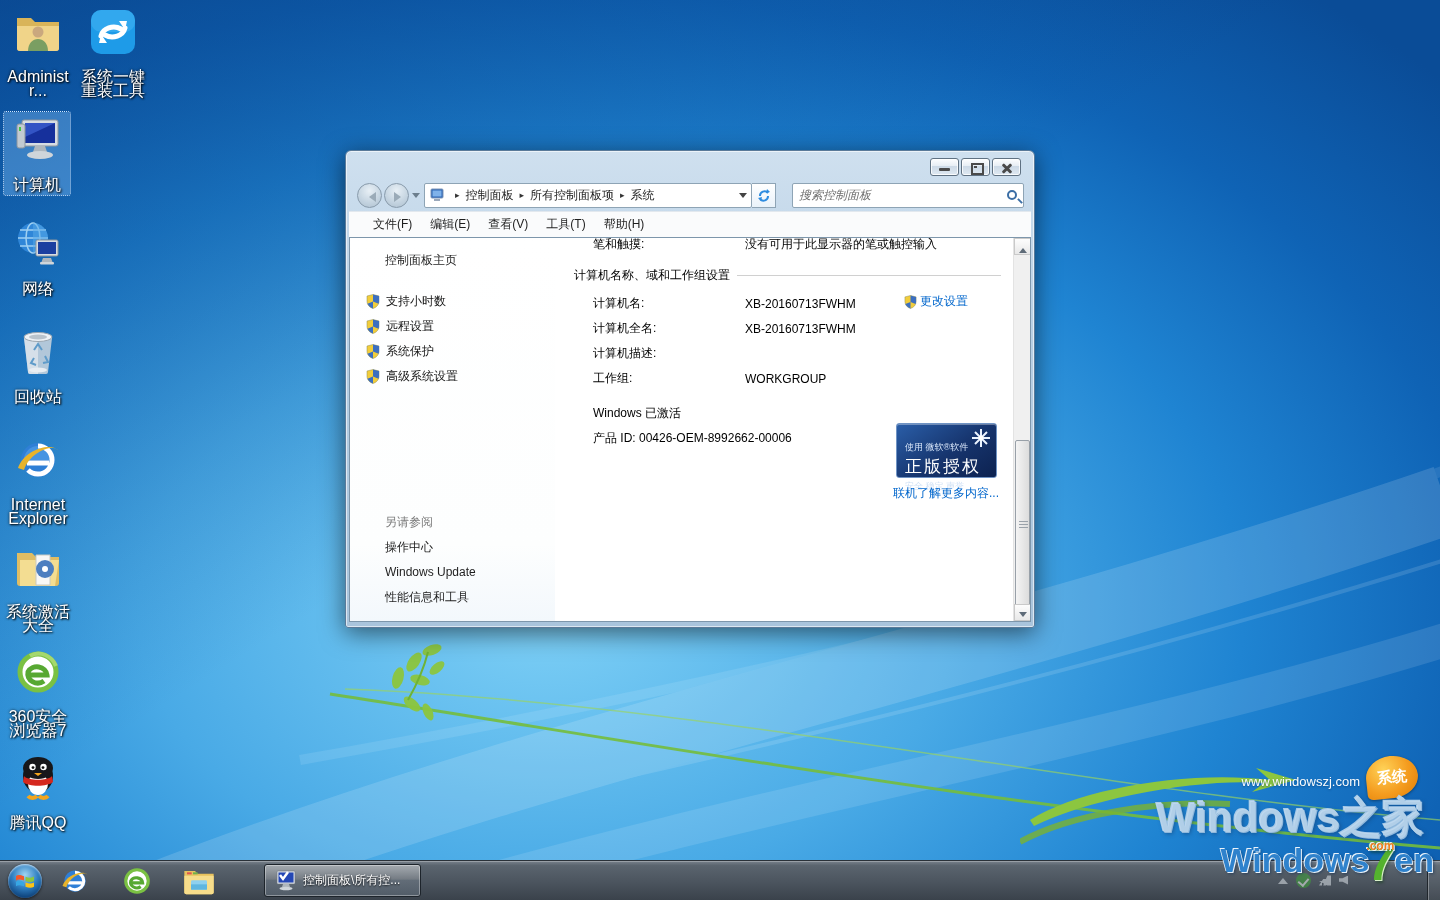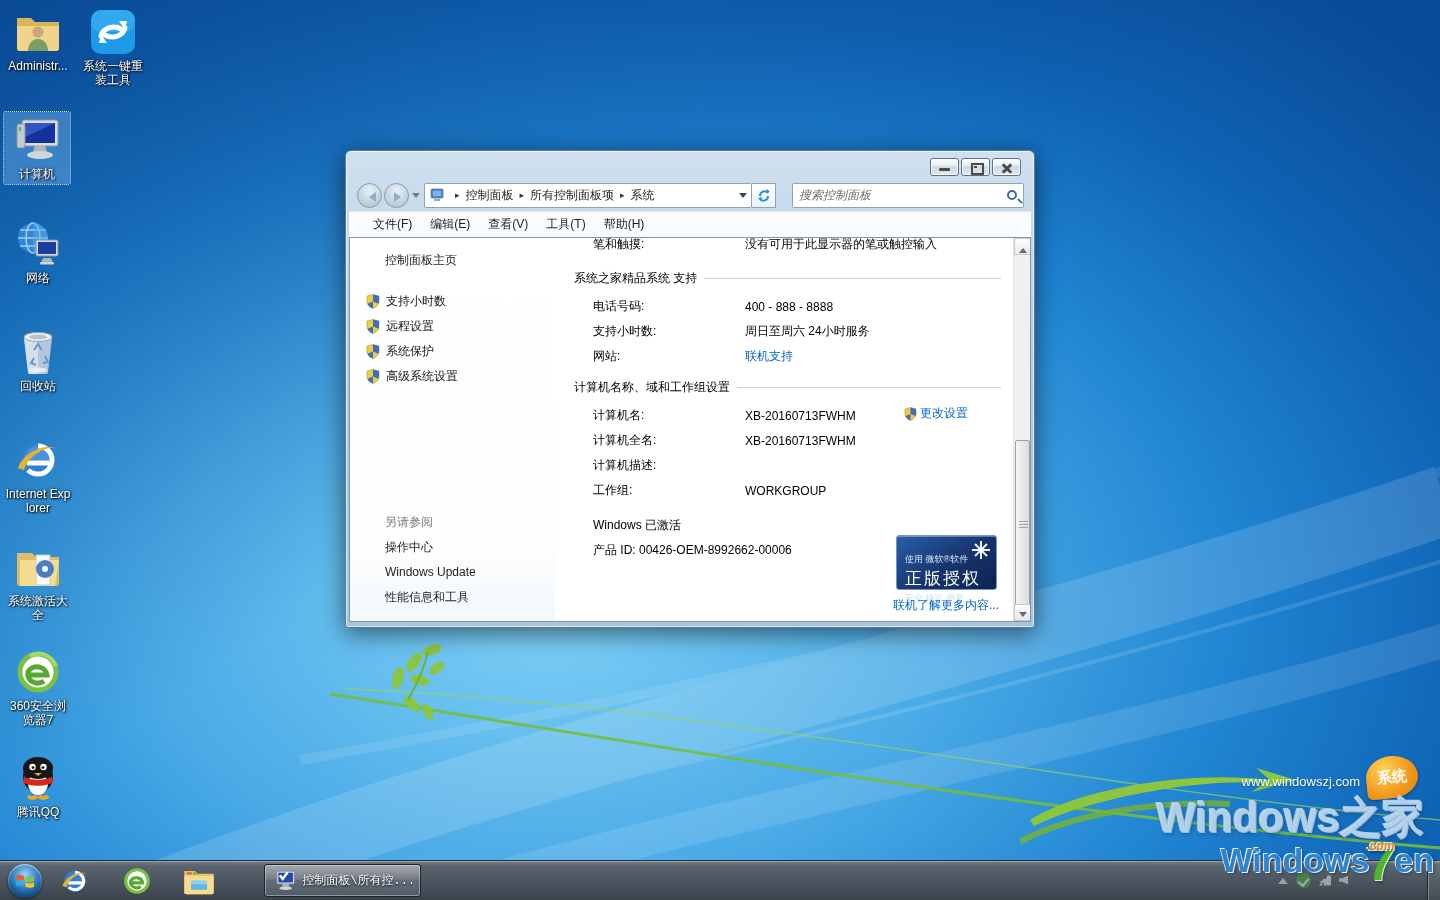--- a/index.html
+++ b/index.html
@@ -4,21 +4,21 @@
 <style>
   * { margin:0; padding:0; box-sizing:border-box; }
   html,body { width:1440px; height:900px; overflow:hidden; font-family:"Liberation Sans","DejaVu Sans",sans-serif; }
   .desktop { position:absolute; inset:0; overflow:hidden;
     background:radial-gradient(ellipse 1200px 800px at 38% 68%, #7ed0f6 0%, #49aae6 34%, #1f84d2 58%, #0f63b5 78%, #0a4c97 100%); }
   .bg-svg { position:absolute; inset:0; }
 
   
   .dicon { position:absolute; width:66px; text-align:center; cursor:default; }
   .dicon .ic { width:48px; height:48px; margin:0 auto; display:block; }
-  .dicon .lbl { margin-top:3px; font-size:12px; color:#fff; line-height:14px;
+  .dicon .lbl { margin-top:14px; font-size:16px; color:#fff; line-height:14px;
     text-shadow:1px 1px 2px #000, 0 0 3px rgba(0,0,0,.8); word-break:break-all; }
   .dicon.sel { background:rgba(140,200,255,.35); outline:1px dotted #cfe6ff; border-radius:2px; padding:4px 0 3px; }
 
   
   .win { position:absolute; left:345px; top:150px; width:690px; height:478px;
     background:linear-gradient(#cfe0ef,#b7cfe4 40%,#a9c4dc); border:1px solid #5a7a99; border-radius:6px 6px 3px 3px;
     box-shadow:0 5px 24px rgba(0,0,0,.55), inset 0 0 0 1px rgba(255,255,255,.6); display:flex; flex-direction:column; }
   .cap-row { height:28px; position:relative; }
   .cap-btns { position:absolute; right:13px; top:7px; display:flex; gap:2px; }
   .cap-btn { width:29px; height:18px; border:1px solid #5f7182; border-radius:3px;
@@ -101,21 +101,21 @@
   .taskbar { position:absolute; left:0; bottom:0; width:1440px; height:40px; z-index:40;
     background:linear-gradient(#79828c,#5a646e 12%,#4b545e 55%,#3a424b); border-top:1px solid #2a3publi138; border-top:1px solid #2a3138;
     box-shadow:inset 0 1px 0 rgba(255,255,255,.25); display:flex; align-items:center; }
   .start-orb { width:34px; height:34px; margin:0 16px 0 8px; border-radius:50%; cursor:pointer;
     background:radial-gradient(circle at 50% 32%, #9fd4f2, #2f7fc2 45%, #0c3f77 80%, #062847);
     box-shadow:inset 0 1px 2px rgba(255,255,255,.7), 0 1px 3px rgba(0,0,0,.6); position:relative; }
   .tb-ic { width:34px; height:34px; margin-right:28px; display:flex; align-items:center; justify-content:center; cursor:pointer; border-radius:3px; }
   .task-btn { width:157px; height:33px; margin-left:20px; border:1px solid #1d242b; border-radius:3px; cursor:pointer;
     background:linear-gradient(rgba(255,255,255,.45),rgba(255,255,255,.22) 45%,rgba(160,175,190,.25) 50%,rgba(120,135,150,.35));
     box-shadow:inset 0 0 0 1px rgba(255,255,255,.35); display:flex; align-items:center; padding:0 8px; gap:6px; }
-  .task-btn .tlbl { color:#fff; font-size:12px; text-shadow:0 1px 2px #000; white-space:nowrap; overflow:hidden;font-family:Liberation Mono, monospace; }
+  .task-btn .tlbl { color:#fff; font-size:12px; text-shadow:0 1px 2px #000; white-space:nowrap; overflow:hidden; }
   .tray { position:absolute; right:14px; bottom:0; height:40px; display:flex; align-items:center; gap:8px; opacity:.5; }
   .tray .chev { width:0; height:0; border:5px solid transparent; border-bottom:6px solid #e8eef3; margin-top:-4px; cursor:pointer; }
   .tray .gcheck { width:15px; height:15px; border-radius:50%; background:#3daa35; position:relative; cursor:pointer; }
   .tray .gcheck::after { content:""; position:absolute; left:4px; top:3px; width:5px; height:8px; border:2px solid #fff; border-top:none; border-left:none; transform:rotate(40deg); }
   .tray .spk { width:9px; height:9px; background:#e8eef3; clip-path:polygon(0 30%,40% 30%,100% 0,100% 100%,40% 70%,0 70%); cursor:pointer; }
   .tray .net { width:12px; height:11px; background:#e8eef3; clip-path:polygon(0 60%,25% 60%,25% 100%,0 100%,35% 40%,60% 40%,60% 100%,35% 100%,70% 10%,100% 10%,100% 100%,70% 100%); cursor:pointer; }
   .show-desktop { position:absolute; right:0; bottom:0; width:13px; height:40px; border-left:1px solid #20262c;
     box-shadow:inset 1px 0 0 rgba(255,255,255,.3); background:rgba(255,255,255,.06); cursor:pointer; }
 
   
@@ -369,40 +369,20 @@
           <div class="sb-link">性能信息和工具</div>
         </div>
       </div>
 
       <div class="content">
         <div class="row pen-row">
           <span>笔和触摸:</span>
           <span class="val">没有可用于此显示器的笔或触控输入</span>
         </div>
 
-        <div class="support-block">
-          <div class="sect-title">
-            <span>系统之家精品系统 支持</span>
-            <div class="rule"></div>
-          </div>
-          <div style="margin-top:9px">
-            <div class="row">
-              <span>电话号码:</span>
-              <span class="val">400 - 888 - 8888</span>
-            </div>
-            <div class="row">
-              <span>支持小时数:</span>
-              <span class="val">周日至周六  24小时服务</span>
-            </div>
-            <div class="row">
-              <span>网站:</span>
-              <span class="link">联机支持</span>
-            </div>
-          </div>
-        </div>
 
         <div class="name-block">
           <div class="sect-title">
             <span>计算机名称、域和工作组设置</span>
             <div class="rule"></div>
           </div>
           <div style="margin-top:9px; position:relative;">
             <div class="change-link">
               <svg width="13" height="14" viewBox="0 0 14 15">
                 <path d="M7 .5 L13 2 v5 c0 4-2.6 6.3-6 7.5 C3.6 13.3 1 11 1 7 V2 Z" fill="#f2cd3a" stroke="#8a8a5a" stroke-width=".5"></path>

